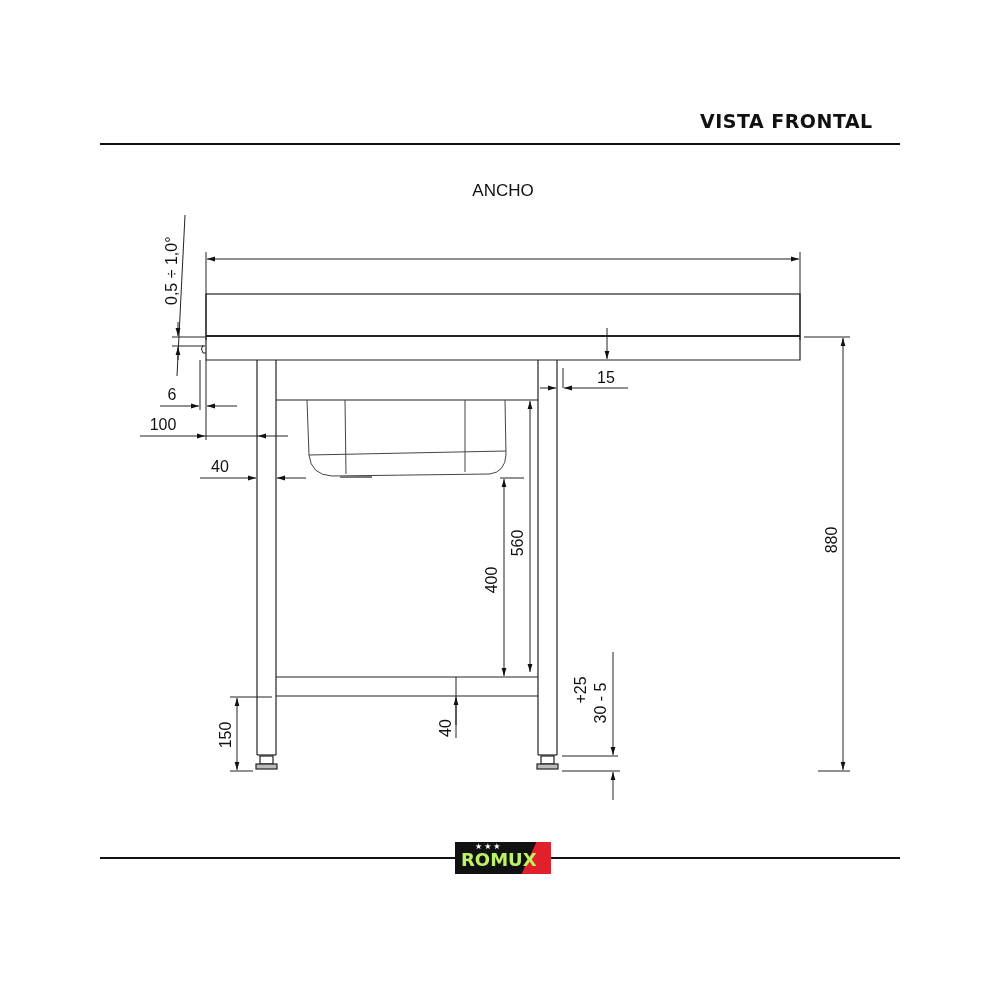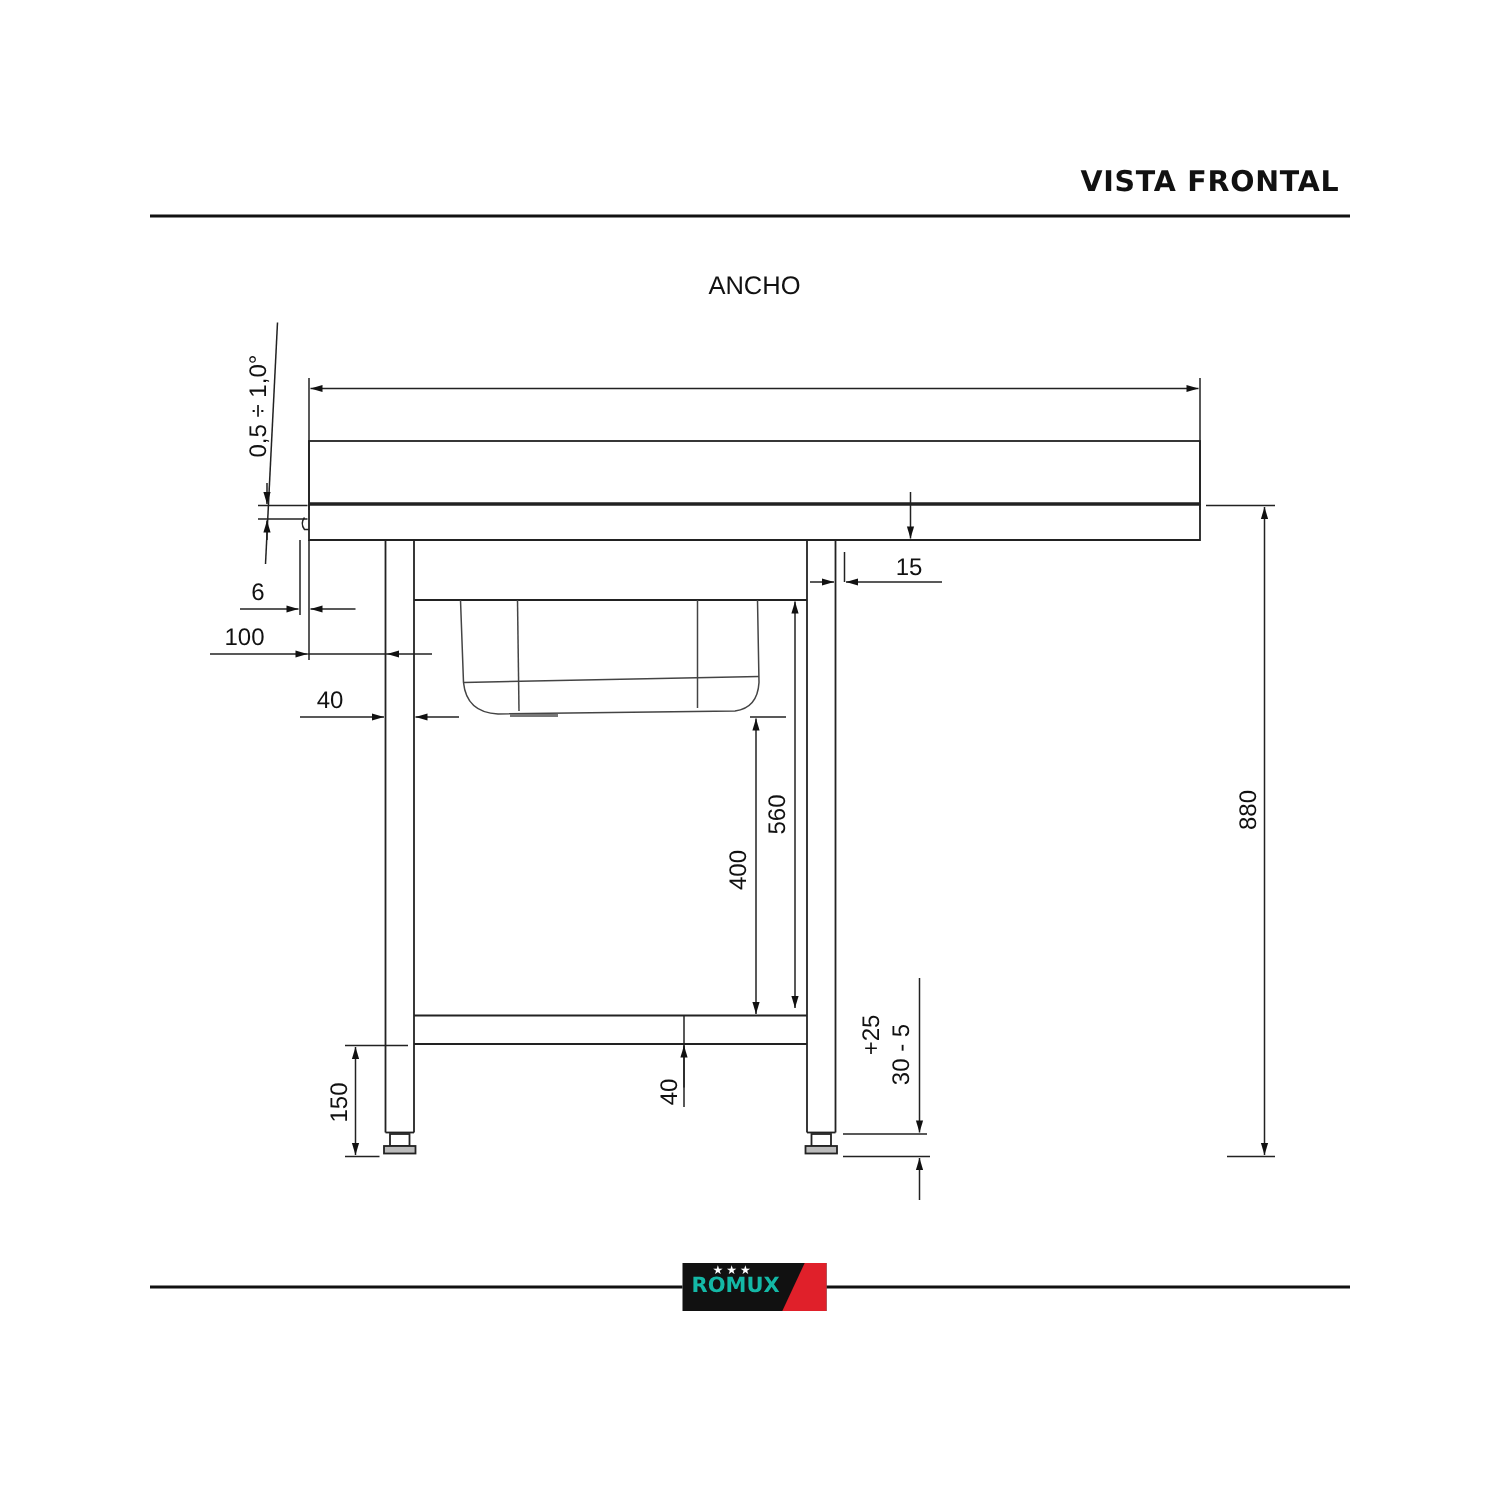--- a/index.html
+++ b/index.html
@@ -1,27 +1,27 @@
 <!DOCTYPE html>
 <html><head>
 <meta charset="utf-8">
 <style>
   html, body { margin:0; padding:0; background:#ffffff; }
   body { width:1000px; height:1000px; position:relative; overflow:hidden;
          font-family:"Liberation Sans", sans-serif; color:#111; }
-  .title { position:absolute; left:700px; top:110px; width:193px; text-align:right;
+  .title { position:absolute; left:700px; top:110px; width:193px; 
            font-family:"DejaVu Sans", sans-serif; font-weight:bold; font-size:19px; letter-spacing:0.5px; color:#111; }
   .rule { position:absolute; left:100px; width:800px; height:2px; background:#111; }
   svg { position:absolute; left:0; top:0; }
   svg text { font-family:"Liberation Sans", sans-serif; fill:#111; }
   .logo { position:absolute; left:455px; top:842px; width:96px; height:32px; }
   .logo-box { position:absolute; left:0; top:0; width:96px; height:32px; background:#111; overflow:hidden; }
   .logo-red { position:absolute; right:-8px; top:0; width:30px; height:32px; background:#e0202a; transform:skewX(-25deg); }
-  .logo-text { position:absolute; left:6px; top:7px; color:#14b8a6; font-family:"DejaVu Sans", sans-serif;
-               font-weight:bold; font-size:14px; letter-spacing:0px; }
+  .logo-text { position:absolute; left:6px; top:7px; color:#bef264; font-family:"DejaVu Sans", sans-serif;
+               font-weight:bold; font-size:18px; letter-spacing:0px; }
   .logo-stars { position:absolute; left:20px; top:0px; color:#fff; font-size:8px; letter-spacing:2px; }
 </style>
 </head>
 <body>
 
 <div class="title">VISTA FRONTAL</div>
 <div class="rule" style="top:143px;"></div>
 
 <svg width="1000" height="1000" viewBox="0 0 1000 1000">
   <defs>

